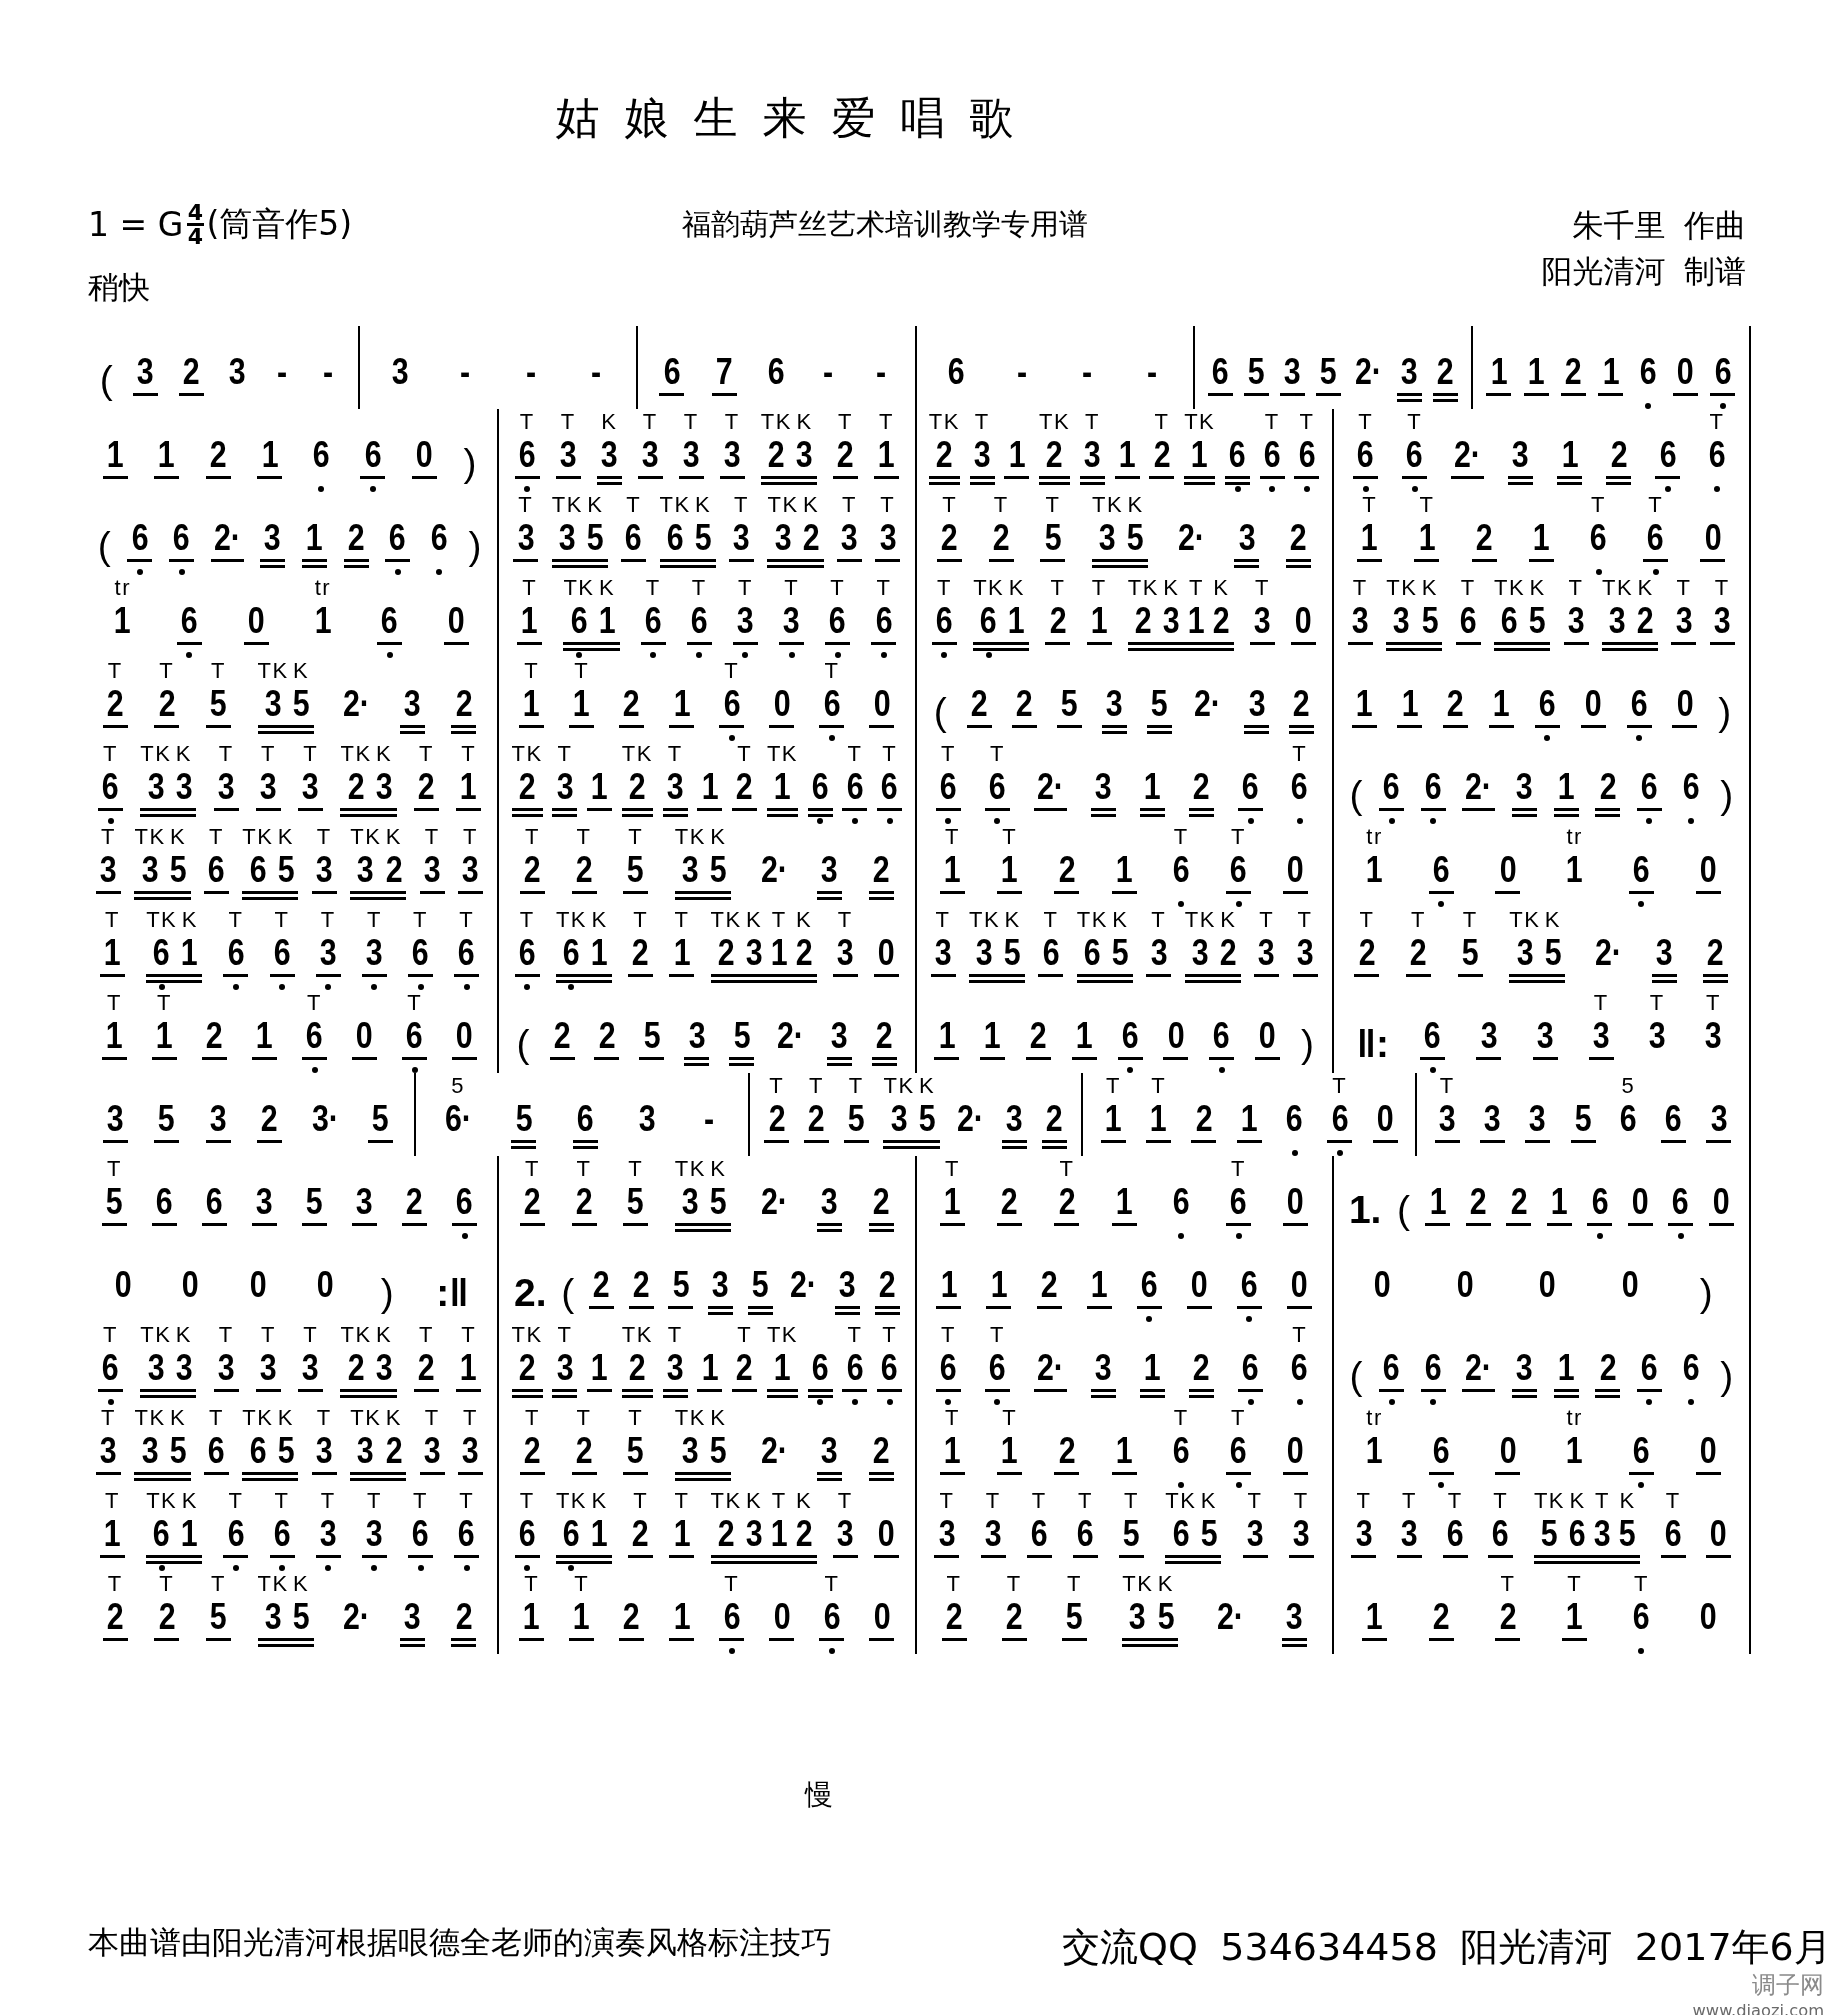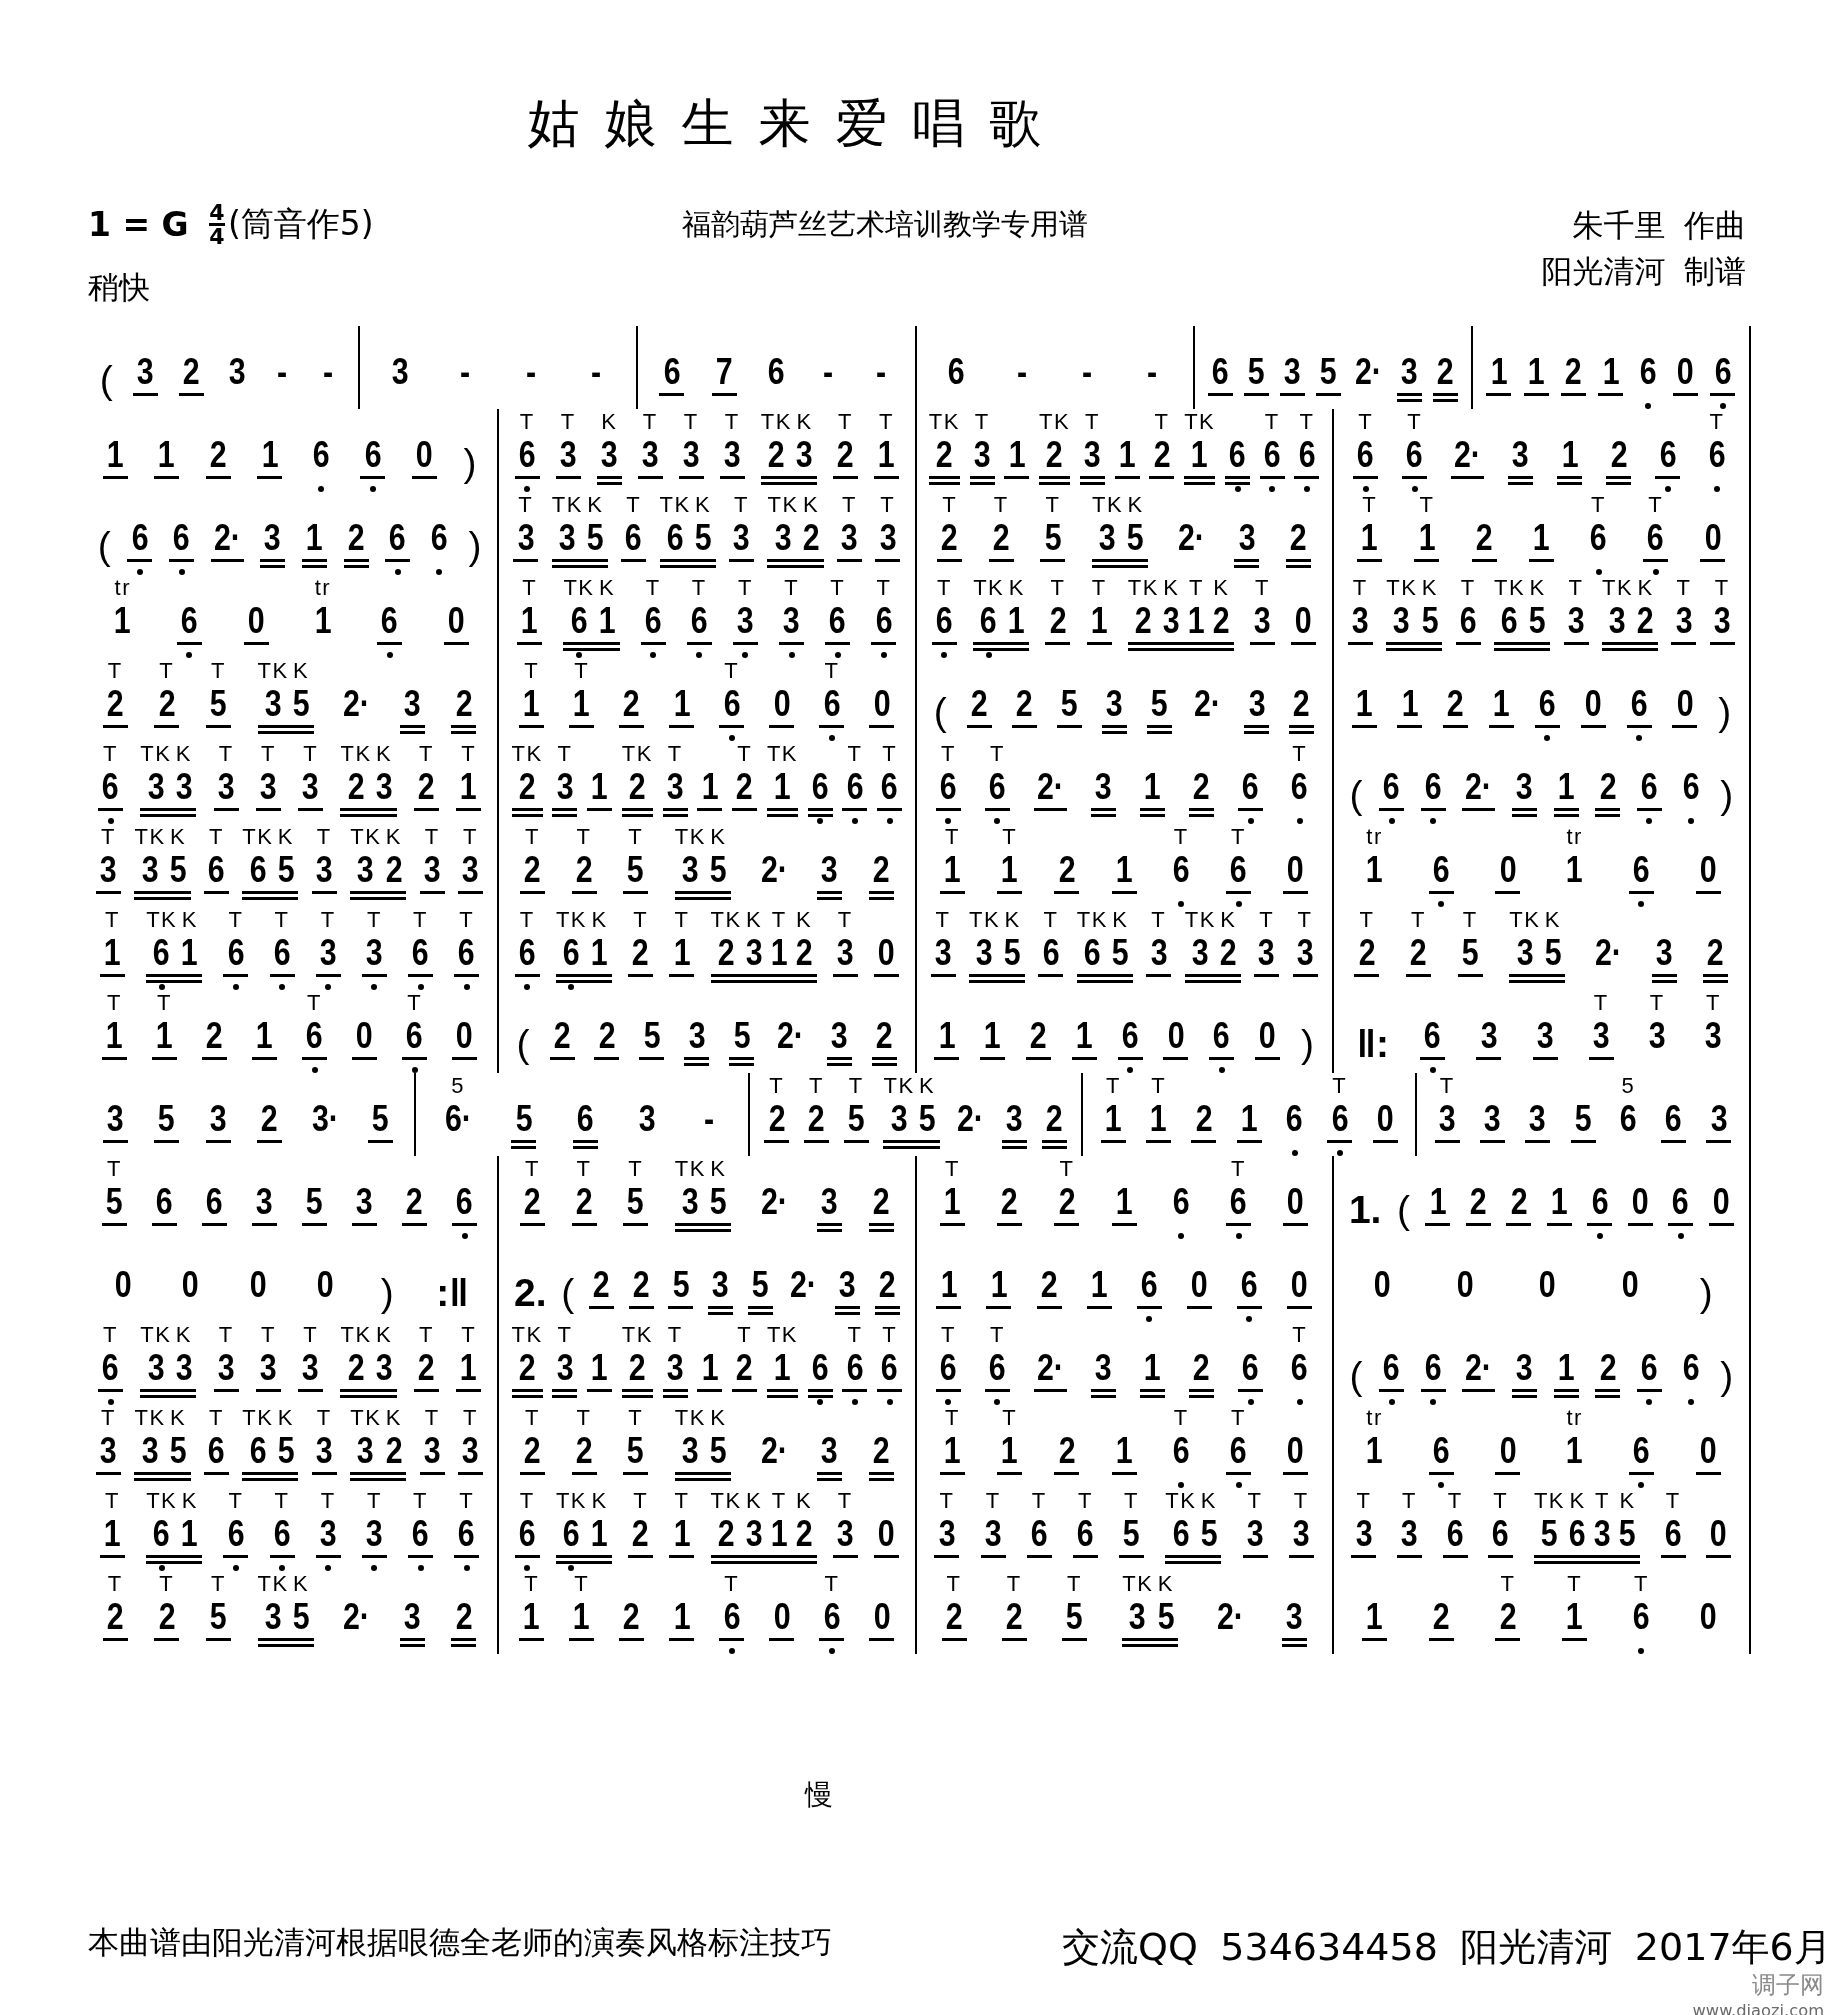--- a/index.html
+++ b/index.html
@@ -1,19 +1,19 @@
 <!DOCTYPE html>
 <html style="font-size:12px"><head>
 <meta charset="utf-8">
 <style>
   html,body{margin:0;padding:0;background:#fff;}
   body{width:1839px;height:2015px;position:relative;overflow:hidden;font-family:"Liberation Sans","DejaVu Sans",sans-serif;color:#000;}
-  .title{position:absolute;top:89px;left:0;width:1594px;text-align:center;font-size:52px;letter-spacing:25px;font-family:"DejaVu Sans",sans-serif;}
+  .title{position:absolute;top:89px;left:0;width:1594px;text-align:center;font-size:44px;letter-spacing:25px;font-family:"DejaVu Sans",sans-serif;}
   .key{position:absolute;top:202px;left:88px;font-size:33px;font-family:"DejaVu Sans",sans-serif;display:flex;align-items:center;}
-  .key .k1{font-weight:bold;margin-right:17px;}
+  .key .k1{font-weight:normal;margin-right:1px;}
   .frac{display:inline-flex;flex-direction:column;align-items:center;font-size:22px;font-weight:bold;line-height:21px;margin:0 3px;}
   .frac .bar{width:16.3px;height:2.2px;background:#000;}
   .tempo{position:absolute;top:267px;left:88px;font-size:31px;font-family:"DejaVu Sans",sans-serif;}
   .subtitle{position:absolute;top:205px;left:682px;font-size:29px;font-family:"DejaVu Sans",sans-serif;}
   .composer{position:absolute;top:205px;right:93px;font-size:31px;font-family:Liberation Mono, monospace;text-align:right;line-height:46px;}
   .score{position:absolute;top:326px;left:82px;width:1669px;}
   .row{position:relative;height:70px;display:flex;align-items:flex-end;margin-bottom:0;}
   .measure{flex:1;display:flex;align-items:flex-end;justify-content:space-around;height:100%;border-right:2.2px solid #000;padding:0 7.4px;box-sizing:border-box;position:relative;}
   .note{display:flex;flex-direction:column;align-items:center;position:relative;min-width:25px;}
   .mark{font-size:22px;height:27px;line-height:27px;font-family:"Liberation Sans",sans-serif;letter-spacing:1.5px;}

